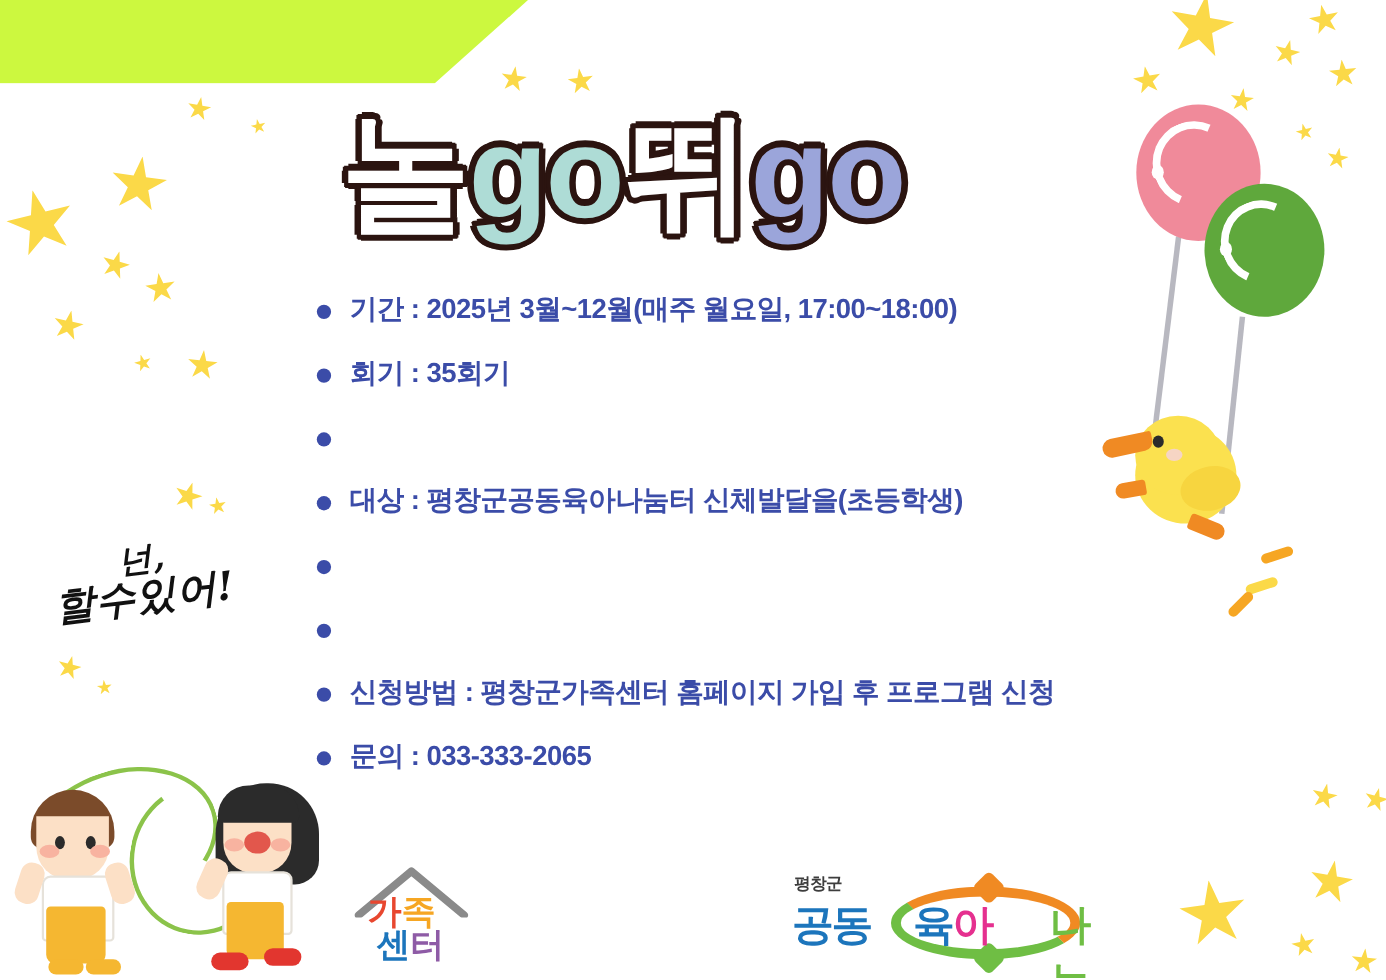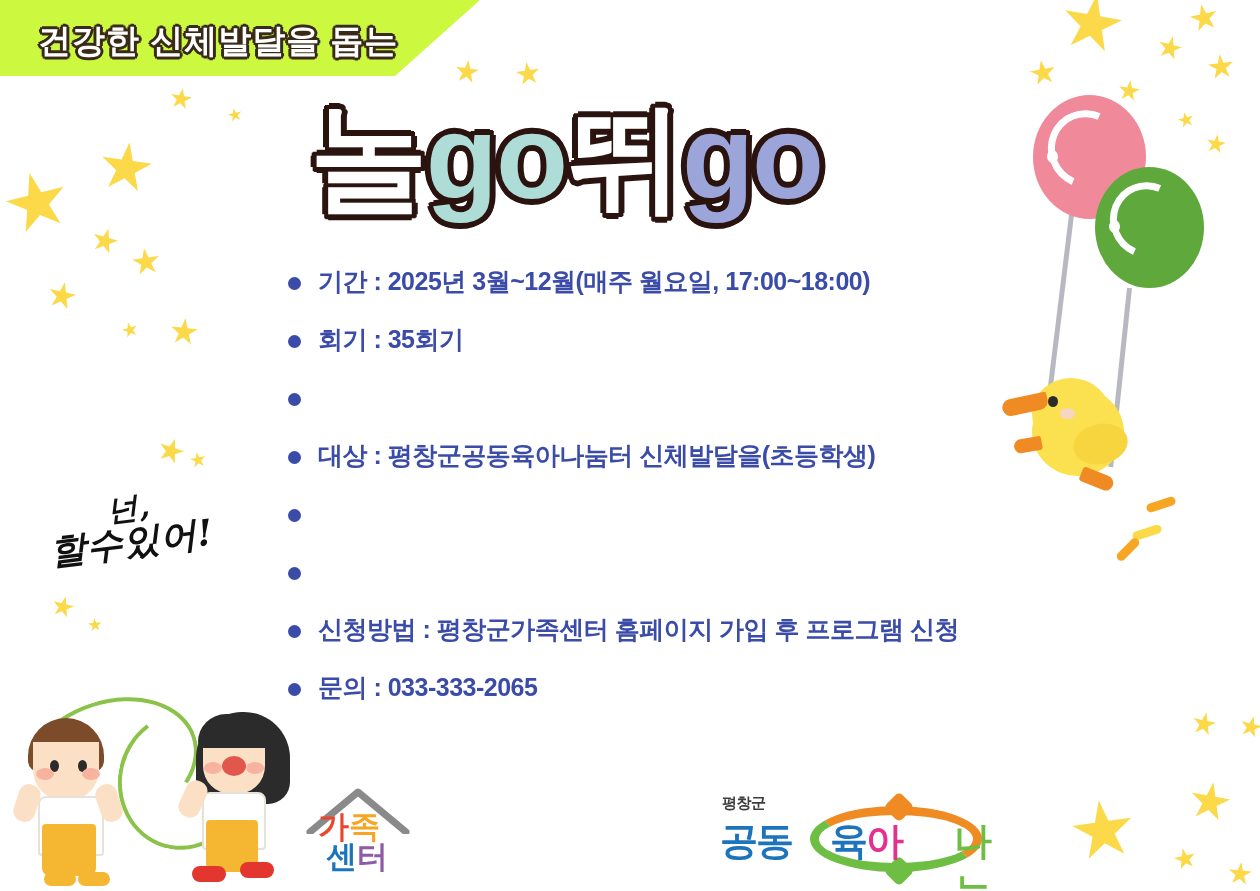--- a/index.html
+++ b/index.html
@@ -77,22 +77,22 @@
   }
   .info-text{
     font-size:25px;font-weight:bold;
     color:#3B4CA8;
     letter-spacing:-0.5px;
     white-space:nowrap;
     line-height:1.25;
   }
   
   #logo-family{
-    position:absolute;left:306px;top:786px;
-    display:flex;align-items:flex-start;font-family:Liberation Mono, monospace;
+    position:absolute;left:322px;top:786px;
+    display:flex;align-items:flex-start;
   }
   .house-mark{position:relative;width:104px;height:92px;}
   .roof{
     position:absolute;left:0;top:2px;width:104px;height:46px;
   }
   .fam-chars{
     position:absolute;left:12px;top:28px;
     font-size:31px;font-weight:bold;line-height:0.95;
     white-space:nowrap;
   }
@@ -211,21 +211,20 @@
       <div class="star" style="left: 1030px; top: 60px; width: 26px; height: 26px; background: rgb(251, 217, 72); transform: rotate(-10deg);"></div>
       <div class="star" style="left: 1192px; top: 712px; width: 24px; height: 24px; background: rgb(251, 217, 72); transform: rotate(12deg);"></div>
       <div class="star" style="left: 1072px; top: 800px; width: 62px; height: 62px; background: rgb(251, 217, 72); transform: rotate(-8deg);"></div>
       <div class="star" style="left: 1190px; top: 782px; width: 40px; height: 40px; background: rgb(251, 217, 72); transform: rotate(10deg);"></div>
       <div class="star" style="left: 1174px; top: 848px; width: 22px; height: 22px; background: rgb(251, 217, 72); transform: rotate(-12deg);"></div>
       <div class="star" style="left: 1228px; top: 862px; width: 24px; height: 24px; background: rgb(251, 217, 72); transform: rotate(6deg);"></div>
       <div class="star" style="left: 1240px; top: 716px; width: 22px; height: 22px; background: rgb(251, 217, 72); transform: rotate(14deg);"></div>
     </div>
 
   <div id="banner"></div>
-  <div id="banner-text">건강한 신체발달을 돕는</div>
 
   <div id="title">
     <span style="color:#ffffff">놀</span><span style="color:#AEDCD6">go</span><span style="color:#ffffff">뛰</span><span style="color:#9BA5DA">go</span>
   </div>
 
   <div id="info-list">
     <div class="info-row">
       <div class="bullet"></div>
       <div class="info-text">기간 : 2025년 3월~12월(매주 월요일, 17:00~18:00)</div>
     </div>

